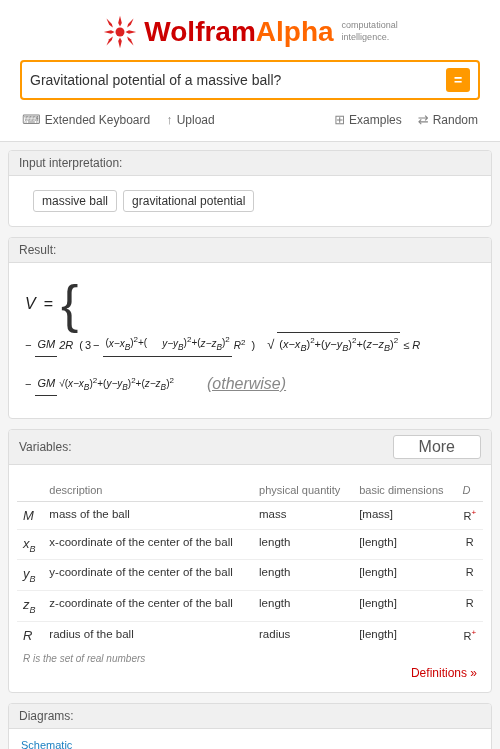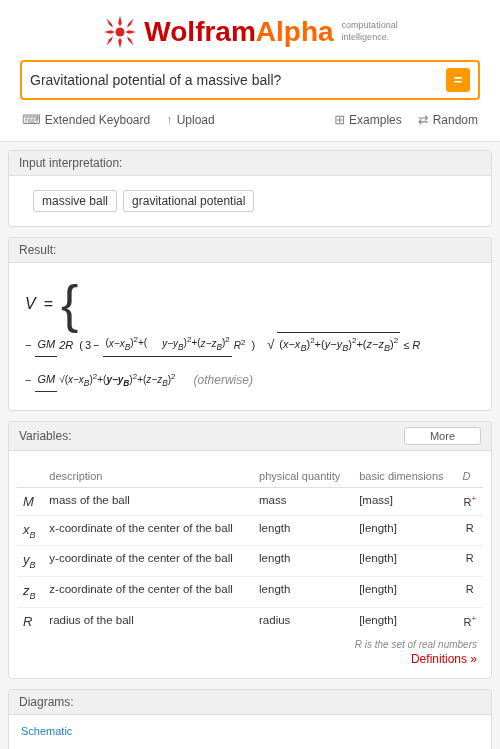--- a/index.html
+++ b/index.html
@@ -183,21 +183,21 @@
       margin-left: 4px;
     }
 
     
     .variables-header {
       display: flex;
       align-items: center;
       justify-content: space-between;
     }
     .more-btn {
-      font-size: 11px;
+      font-size: 16px;
       background: white;
       border: 1px solid #ccc;
       border-radius: 3px;
       padding: 2px 25px;
       cursor: pointer;
       color: #555;
     }
     .vars-table {
       width: 100%;
       border-collapse: collapse;
@@ -222,21 +222,20 @@
     .var-sym {
       font-style: italic;
       font-size: 13px;
       white-space: nowrap;
     }
     .var-sym sub { font-size: 9px; }
     .dim-bracket { color: #555; }
     .domain-col { color: #333; font-size: 11px; text-align: center; }
     .domain-sup { font-size: 8px; vertical-align: super; color: #c00; }
     .r-footnote {
-      text-align: right;
       font-size: 10px;
       color: #888;
       padding: 4px 6px 0;
       font-style: italic;
     }
     .definitions-link {
       text-align: right;
       font-size: 12px;
       color: #c00;
       padding: 2px 6px 6px;
@@ -361,24 +360,24 @@
                 <span style="font-size:11px;border-top:1px solid #333;padding:0 2px;">(<span style="font-style:italic;">x−x<sub>B</sub></span>)<sup style="font-size:8px;">2</sup>+(<span style="font-style:italic;margin-top:38px;">y−y<sub>B</sub></span>)<sup style="font-size:8px;">2</sup>+(<span style="font-style:italic;">z−z<sub>B</sub></span>)<sup style="font-size:8px;">2</sup></span>
                 <span style="font-size:11px;">≤ <span style="font-style:italic;">R</span></span>
               </div>
             </div>
 
             <div class="case-row" style="margin-top:6px;">
               <div style="display:inline-flex;align-items:center;gap:2px;font-size:11px;">
                 <span>−</span>
                 <div class="math-frac">
                   <div class="math-frac-num"><span style="font-style:italic;">GM</span></div>
-                  <div class="math-frac-den" style="font-size:10px;">√(<span style="font-style:italic;">x−x<sub>B</sub></span>)<sup style="font-size:8px;">2</sup>+(<span style="font-style:italic;font-weight:bold;">y−y<sub>B</sub></span>)<sup style="font-size:8px;">2</sup>+(<span style="font-style:italic;">z−z<sub>B</sub></span>)<sup style="font-size:8px;">2</sup></div>
+                  <div class="math-frac-den" style="font-size:10px;">√(<span style="font-style:italic;">x−x<sub>B</sub></span>)<sup style="font-size:8px;">2</sup>+(<span style="font-style:italic;">y−y<sub>B</sub></span>)<sup style="font-size:8px;">2</sup>+(<span style="font-style:italic;">z−z<sub>B</sub></span>)<sup style="font-size:8px;">2</sup></div>
                 </div>
               </div>
-              <span class="otherwise-text" style="margin-left:6px;font-size:12px;color:#888;font-style:italic;">(otherwise)</span>
+              <span class="otherwise-text" style="margin-left:21px;font-size:16px;color:#888;font-style:italic;text-decoration:underline;">(otherwise)</span>
             </div>
           </div>
         </div>
       </div>
     </div>
   </div>
 
   <div class="section-card">
     <div class="section-header">
       <div class="variables-header">

